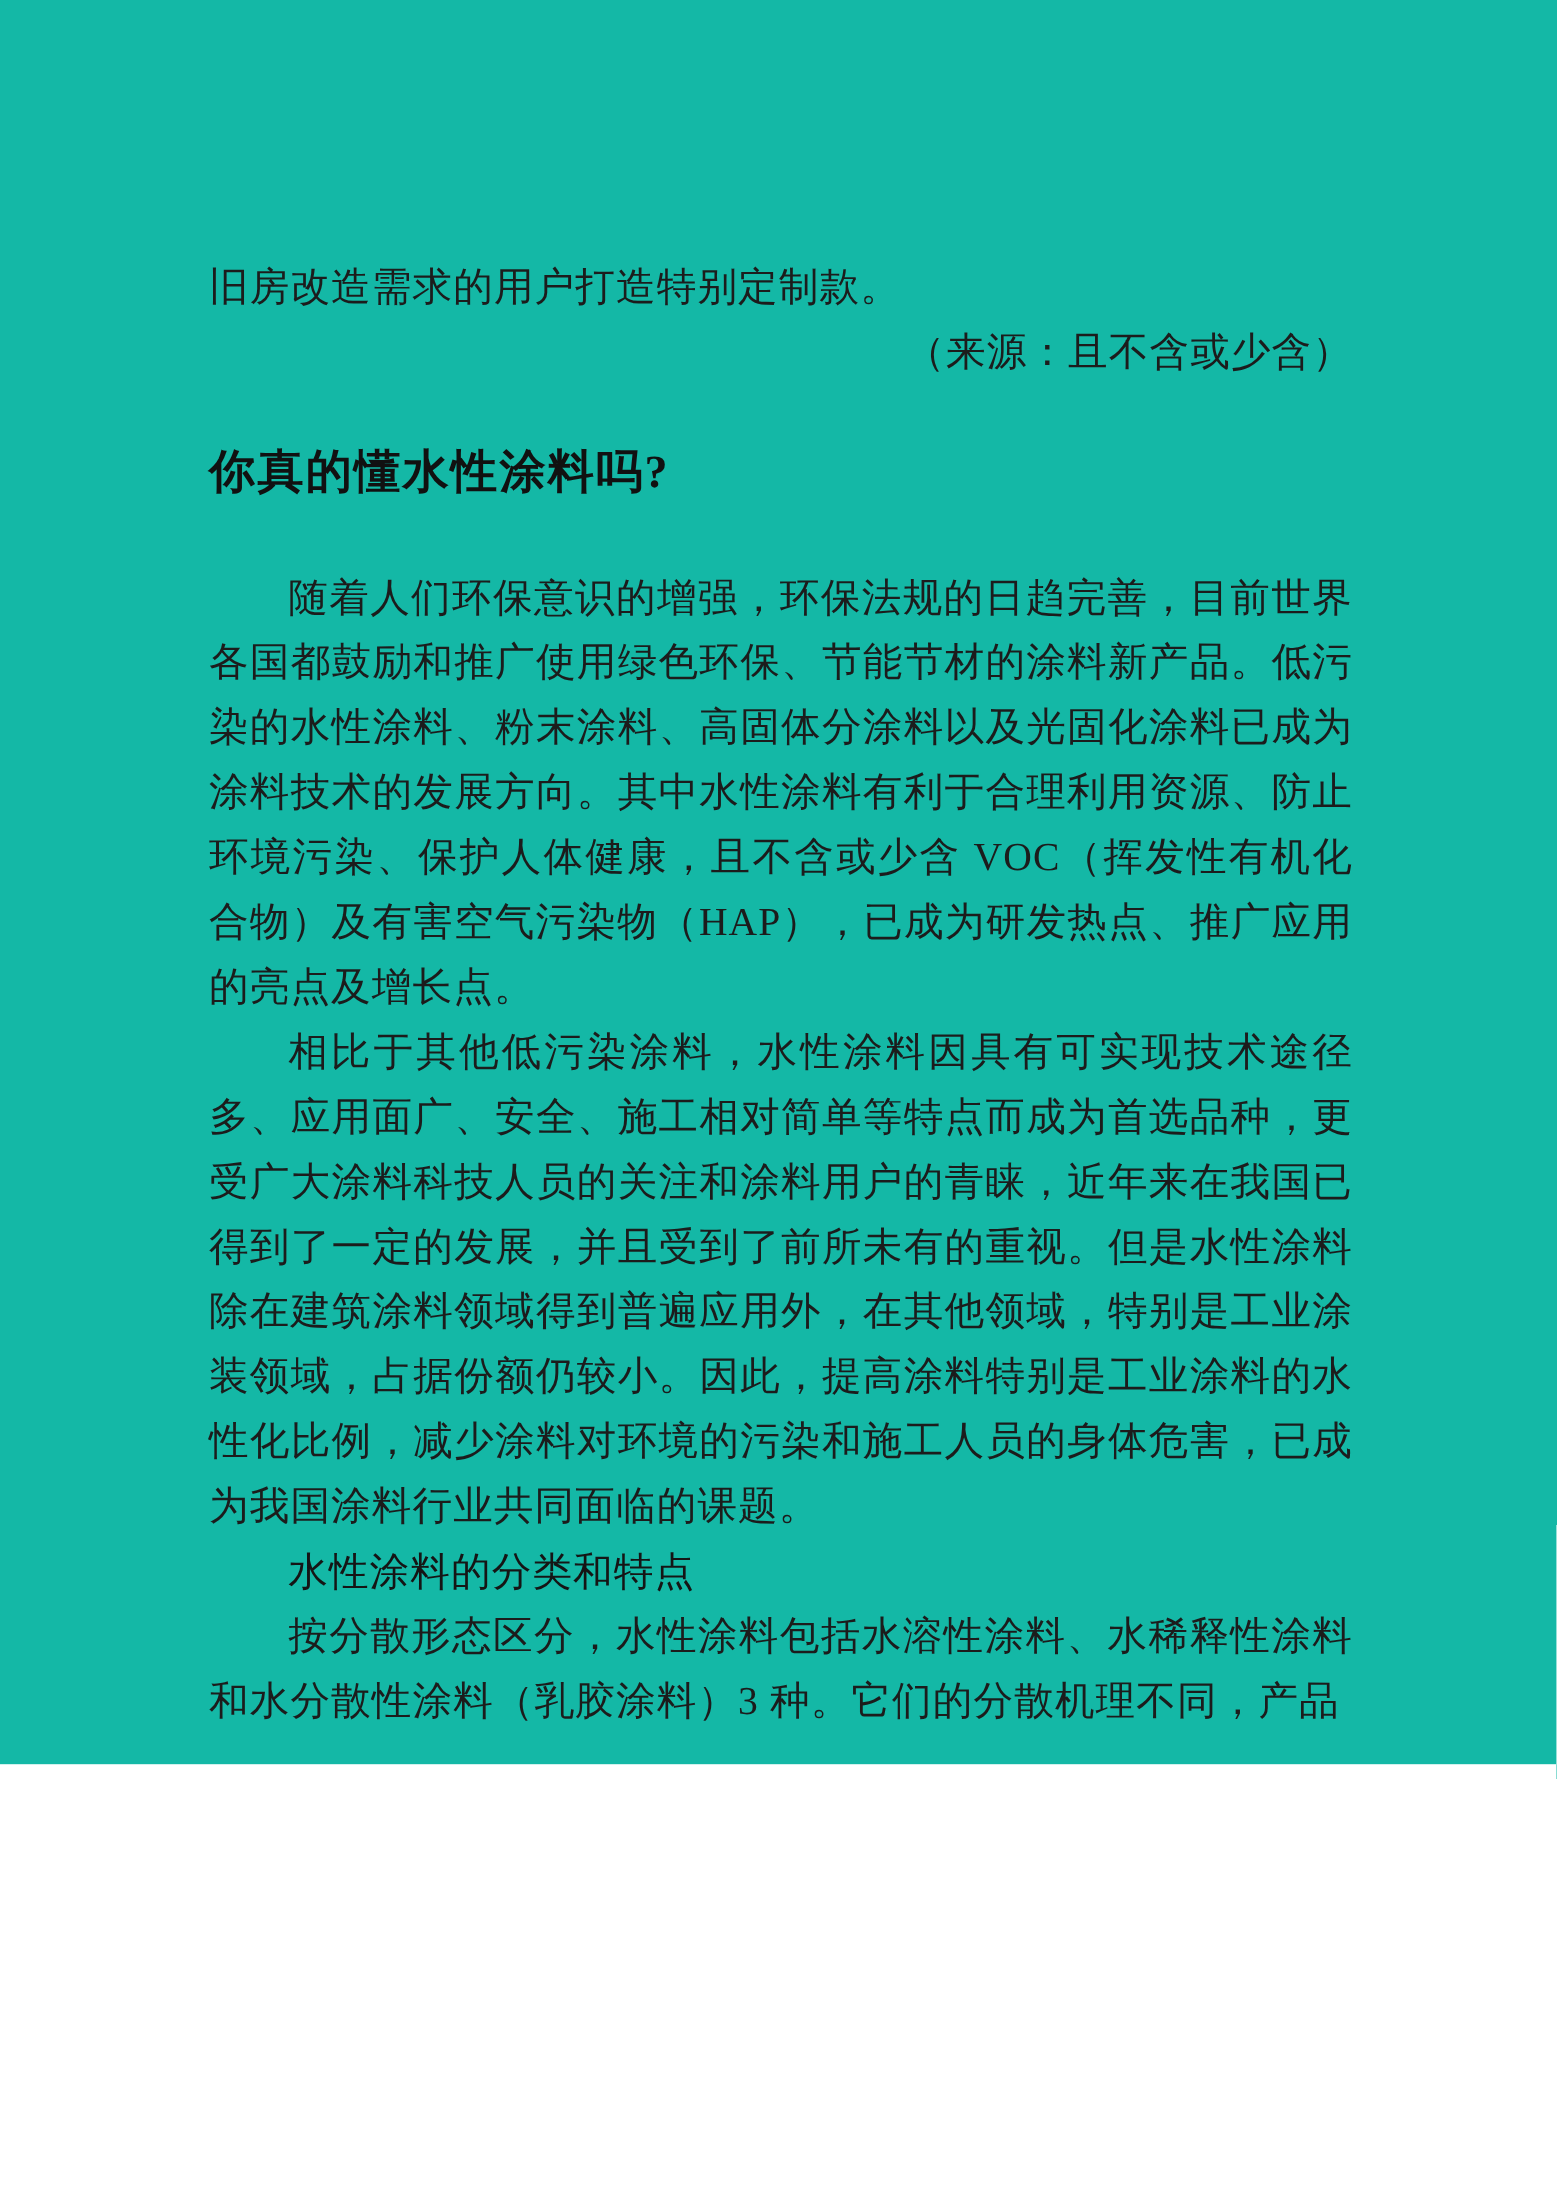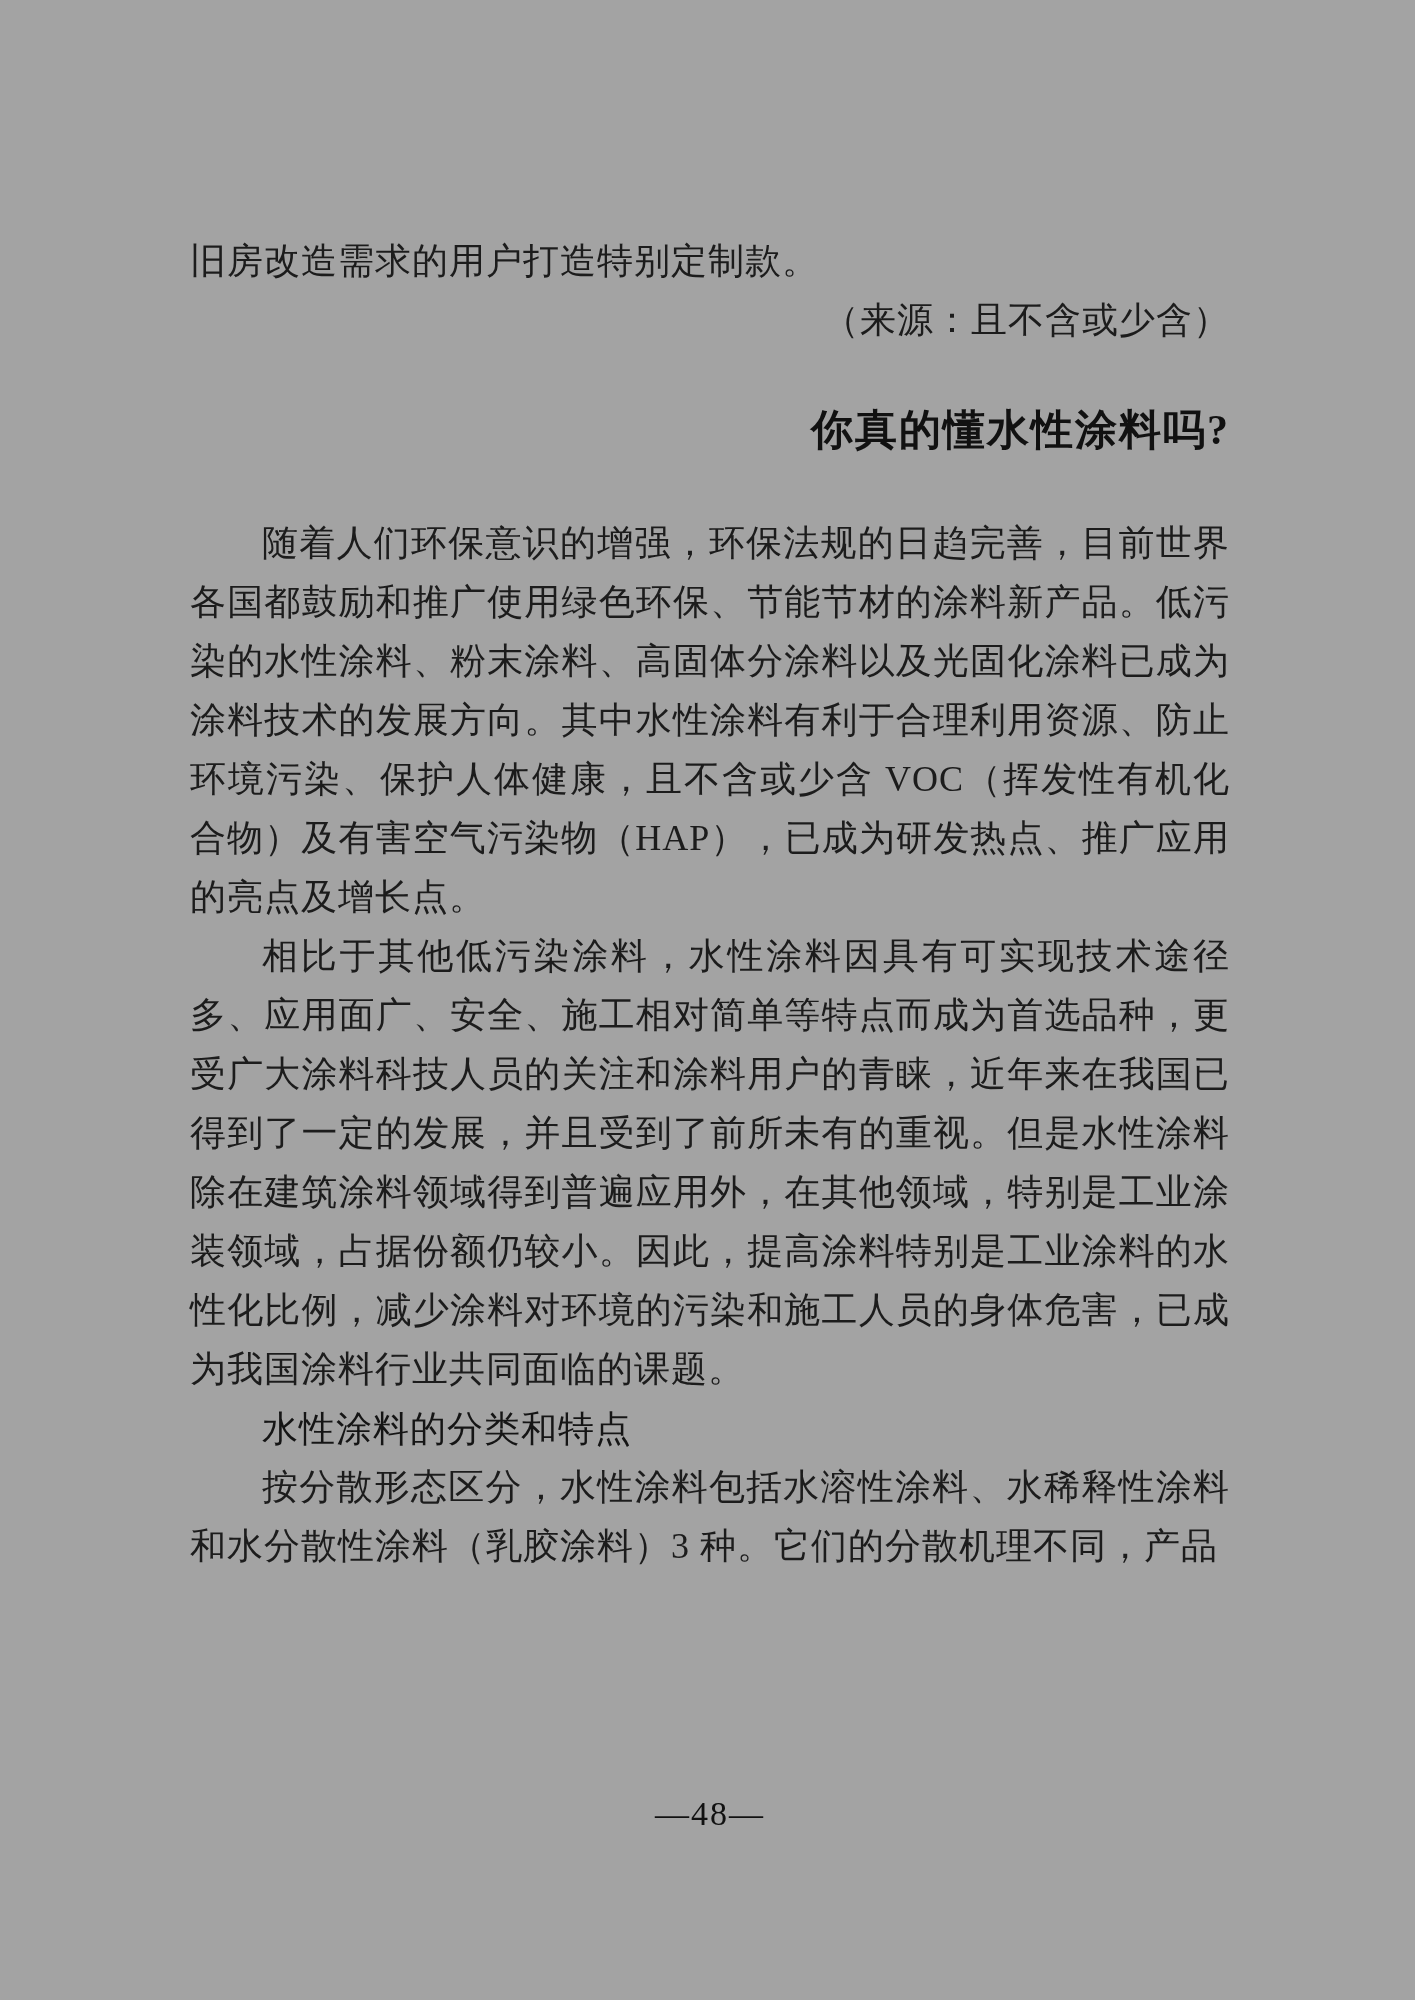--- a/index.html
+++ b/index.html
@@ -3,22 +3,22 @@
 <meta charset="utf-8">
 <style>
   html, body {
     margin: 0;
     padding: 0;
     background: #ffffff;
   }
   .page {
     position: relative;
     width: 1415px;
-    height: 2000px;
-    background: #a3a3a3;
+    height: 1604px;
+    background: #14b8a6;
     overflow: hidden;
     font-family: "Liberation Serif", "DejaVu Serif", serif;
     color: #1c1c1c;
   }
   .content {
     position: absolute;
     left: 190px;
     top: 232px;
     width: 1040px;
   }
@@ -37,21 +37,21 @@
     font-size: 36px;
     line-height: 59px;
     letter-spacing: 1px;
     text-align: right;
     margin: 0;
   }
   .article-title {
     font-size: 42px;
     line-height: 56px;
     font-weight: bold;
-    text-align: right;
+    text-align: left;
     letter-spacing: 2px;
     margin: 52px 0 56px 0;
     color: #111111;
   }
   .subheading {
     font-size: 36px;
     line-height: 59px;
     font-weight: normal;
     letter-spacing: 1px;
     text-indent: 2em;

